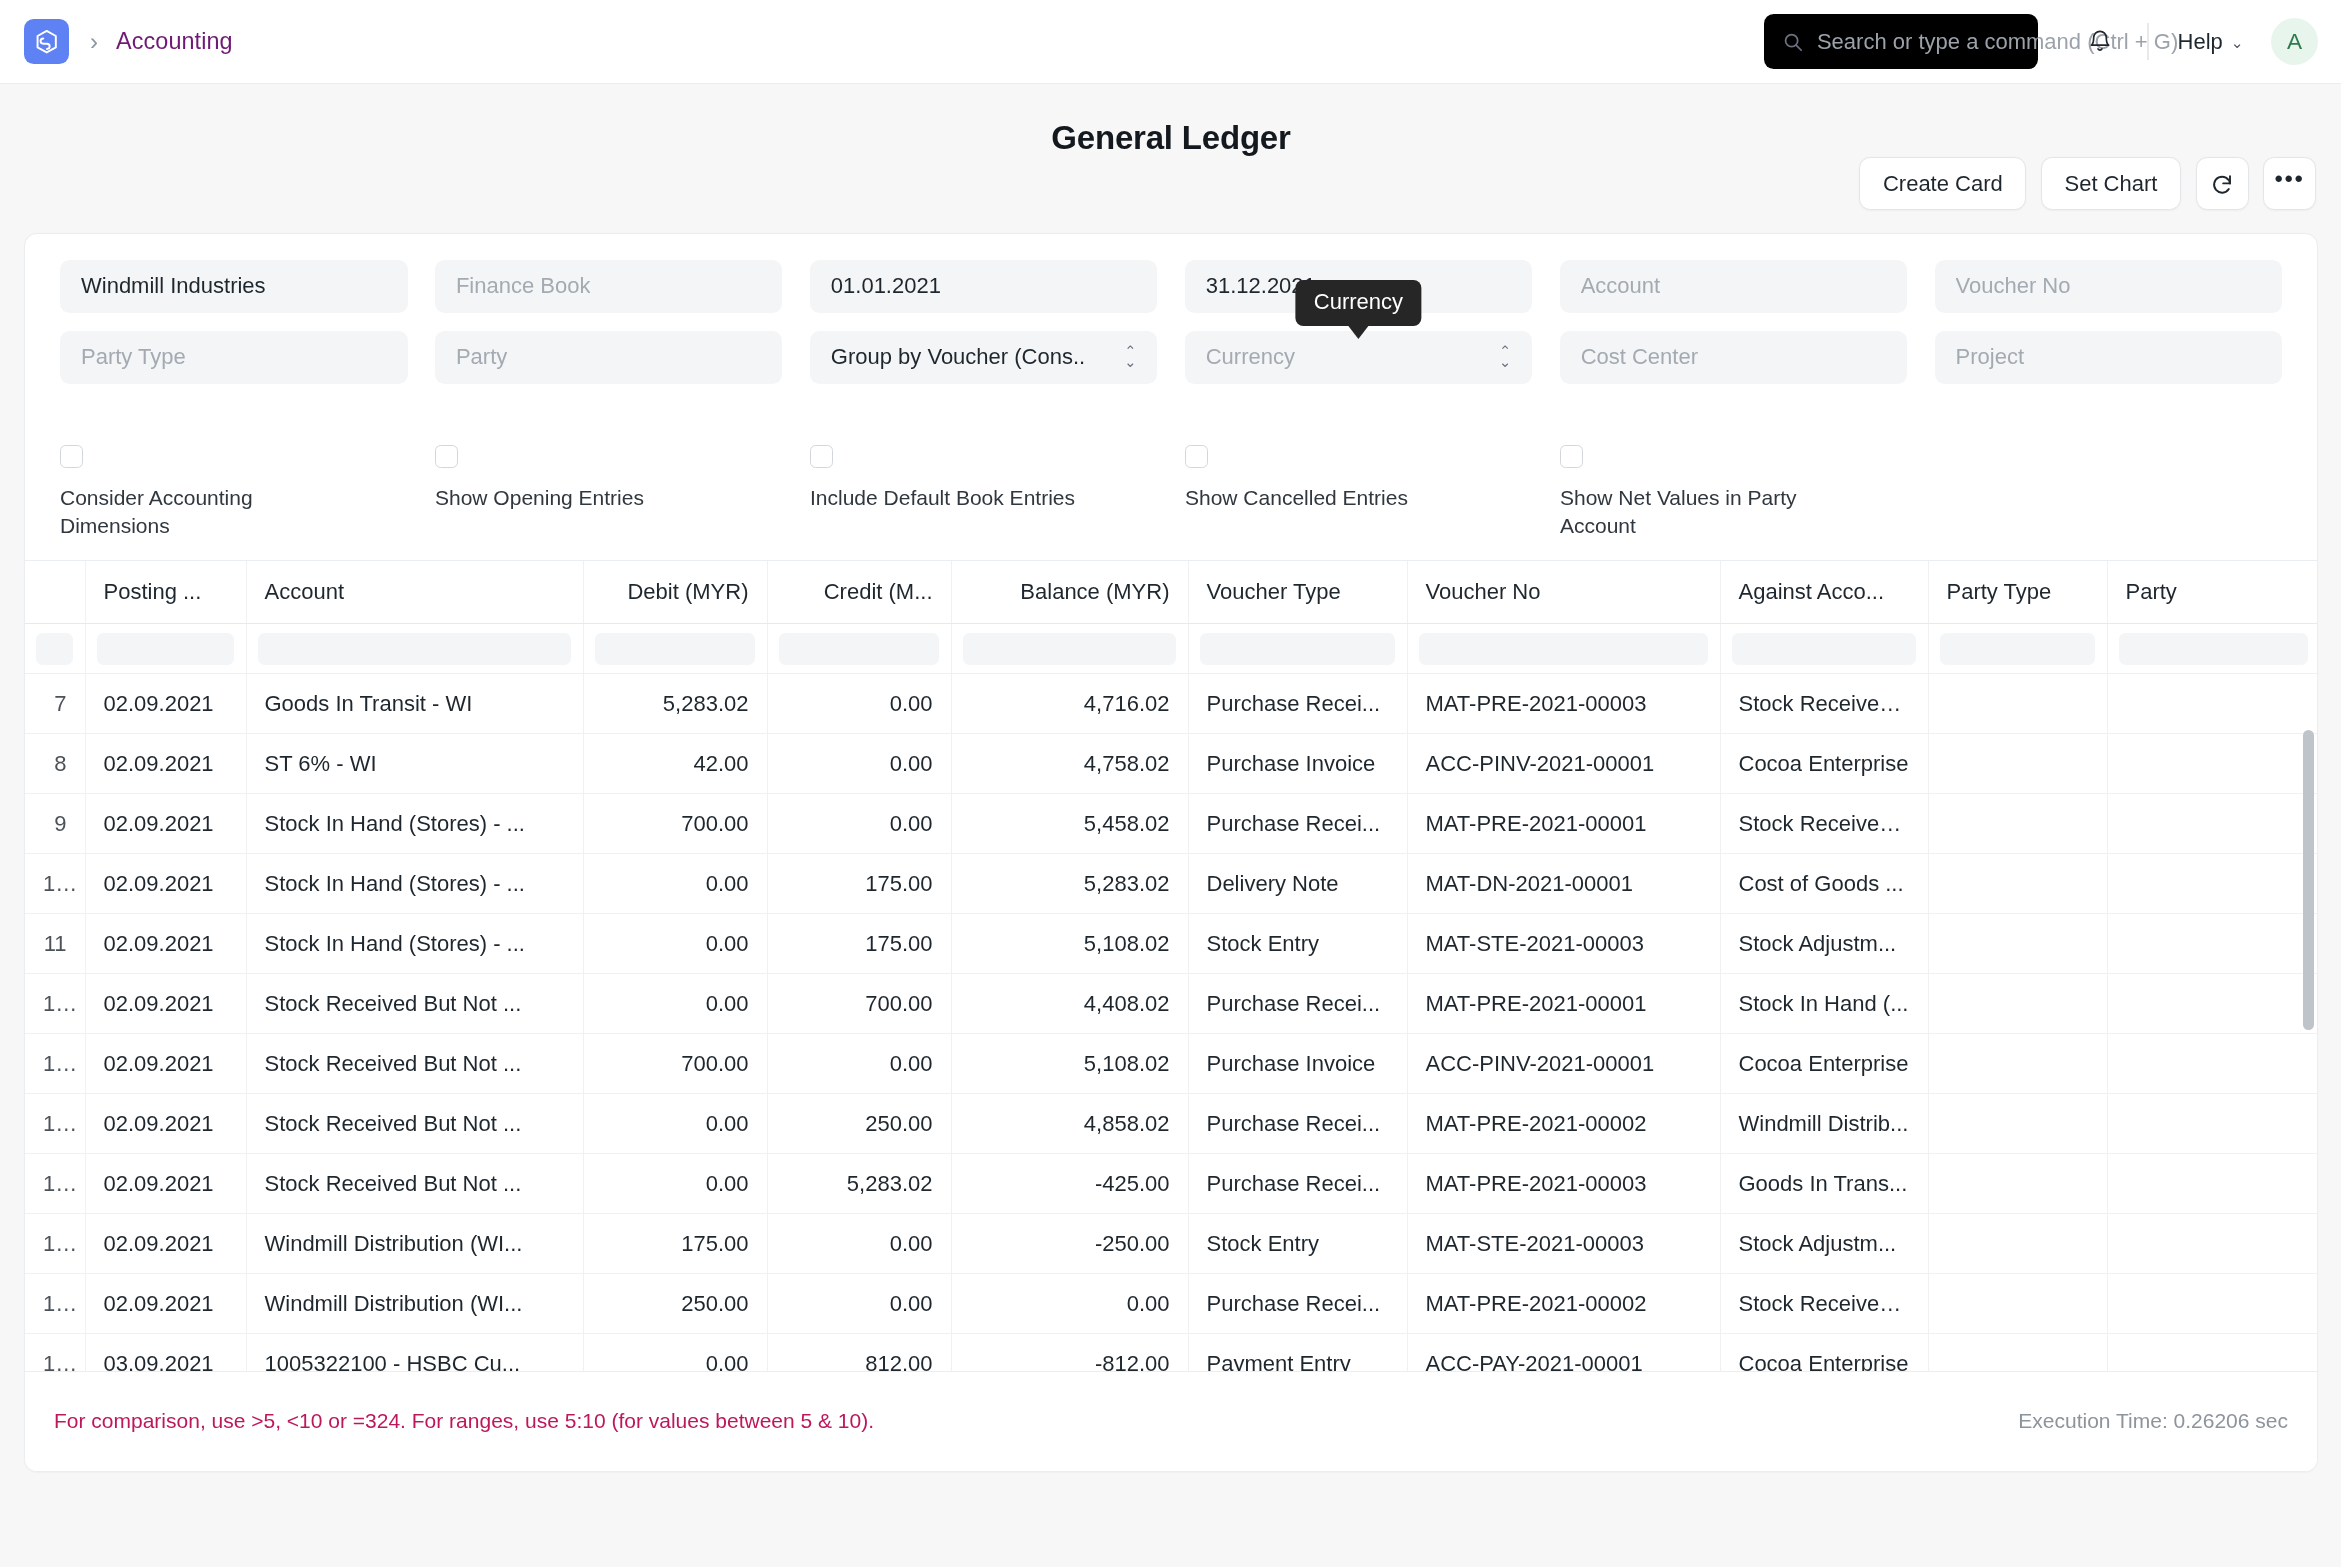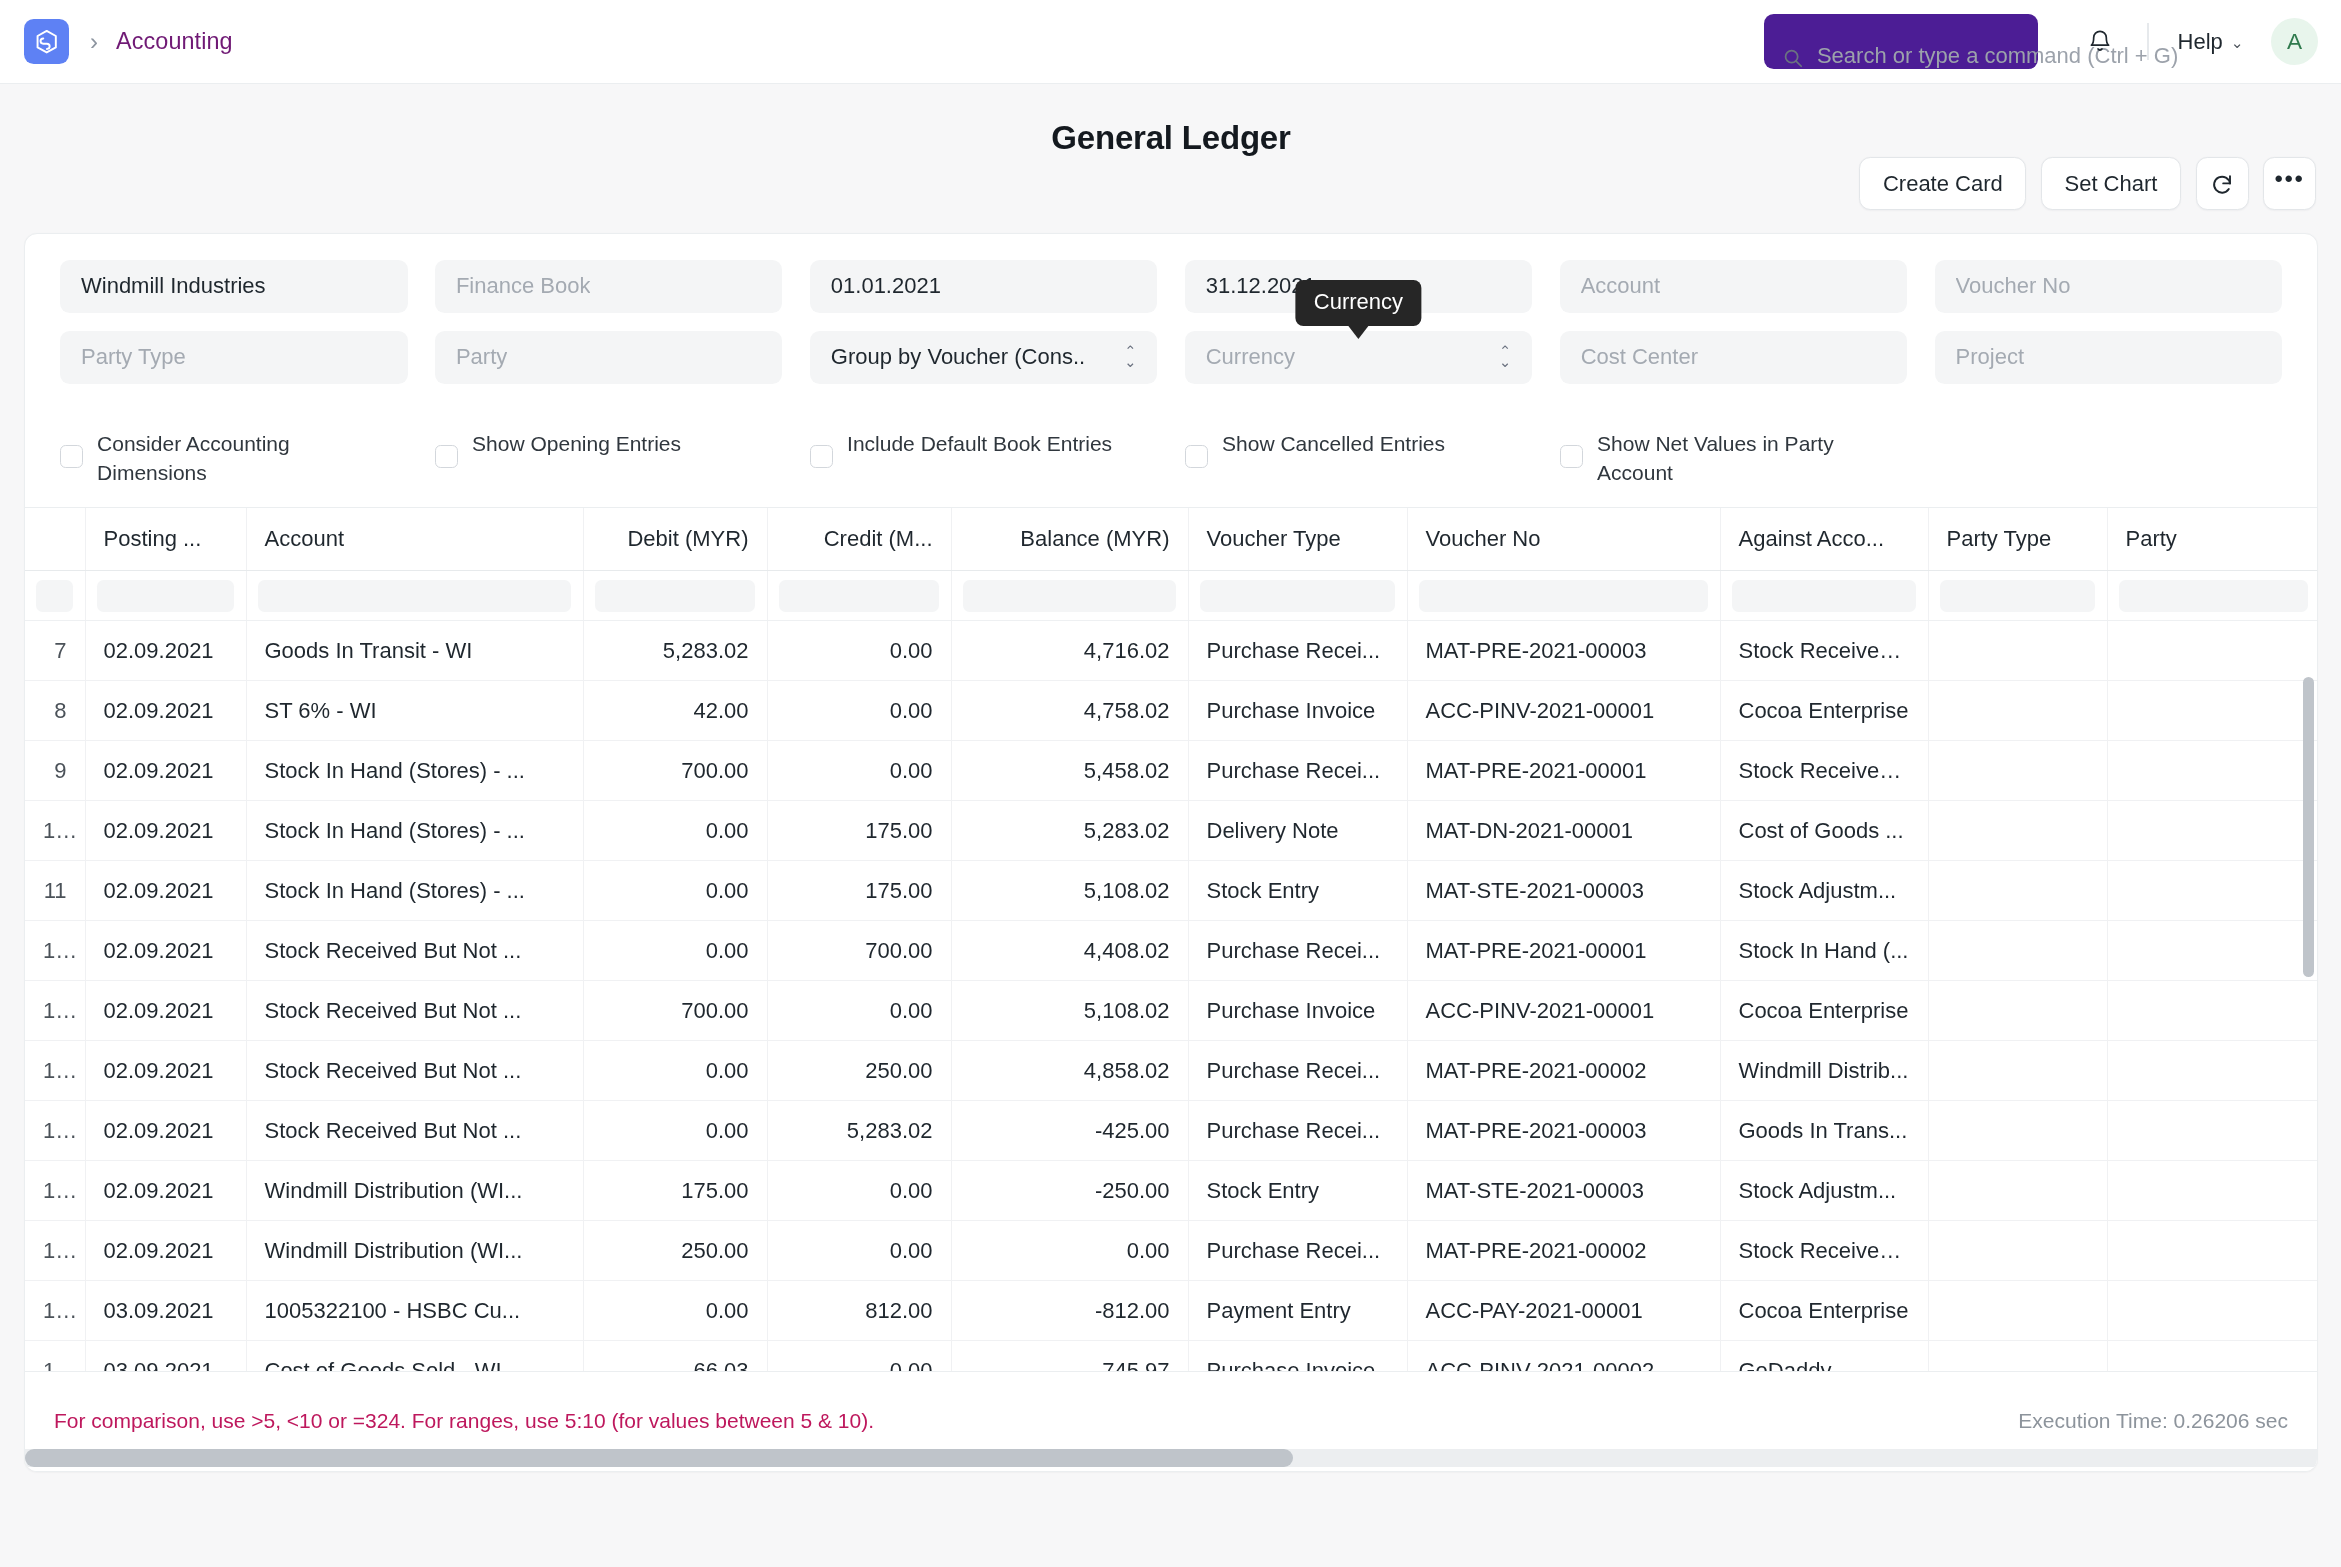--- a/index.html
+++ b/index.html
@@ -43,24 +43,24 @@
   }
   .nav-right {
     margin-left: auto;
     display: flex;
     align-items: center;
     gap: 0;
   }
   .searchbox {
     width: 274px;
     height: 55px;
-    background: #4c1d95;
+    background: #000000;
     border-radius: 9.7px;
     display: flex;
-    align-items: flex-end;
+    align-items: center;
     padding: 0 18px;
     gap: 13px;
   }
   .search-ico { width: 22px; height: 22px; flex: 0 0 auto; color:#6b7280; }
   .search-ico svg { width:100%; height:100%; display:block; }
   .search-ph {
     font-size: 22px;
     color: #9ca2ab;
     white-space: nowrap;
   }
@@ -199,20 +199,21 @@
     padding: 11.3px 35px 19.4px 35px;
     gap: 0;
   }
   .check {
     display: flex;
     align-items: flex-start;
     gap: 13.7px;
     font-size: 21px;
     color: #30373e;
     line-height: 1.35;
+    flex-direction: column;
   }
   .check .box {
     width: 23.4px; height: 23.4px;
     border: 1.6px solid #d3d7dc;
     border-radius: 5.6px;
     background: #fff;
     flex: 0 0 auto;
     margin-top: 16px;
     cursor: pointer;
   }

